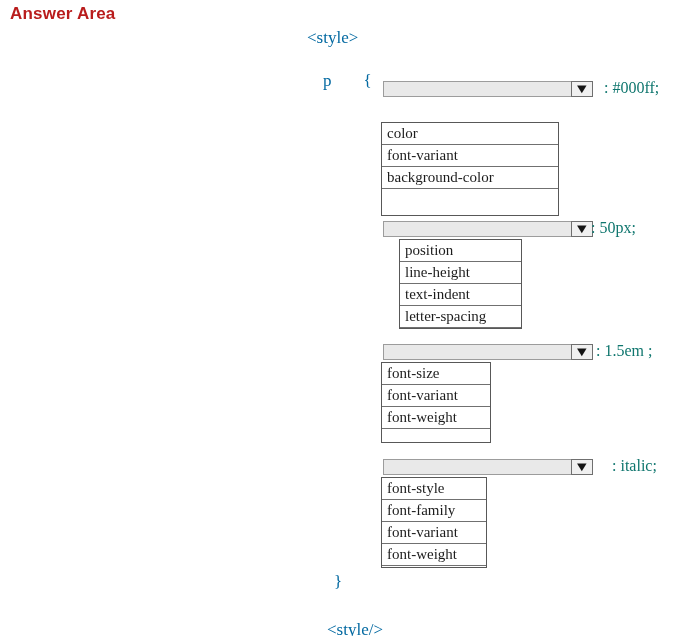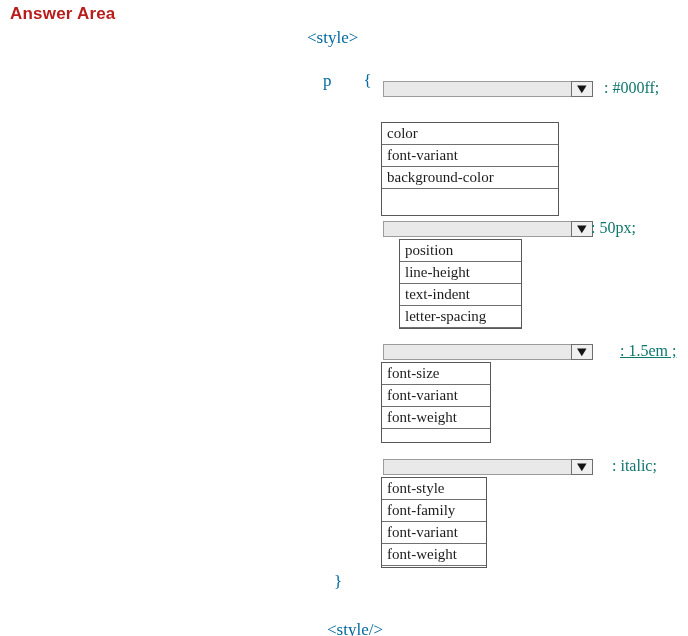--- a/index.html
+++ b/index.html
@@ -71,21 +71,21 @@
   .dd-value {
     position: absolute;
     top: -2px;
     font-size: 16px;
     line-height: 18px;
     white-space: pre;
     color: #0f766e;
   }
   #g0 .dd-value { left: 221px; }
   #g1 .dd-value { left: 208px; }
-  #g2 .dd-value { left: 237px; text-decoration: underline; }
+  #g2 .dd-value { left: 213px; }
   #g3 .dd-value { left: 229px; }
 
   .dd-list {
     position: absolute;
     left: -2px;
     top: 18px;
     background: #ffffff;
     border: 1px solid #585858;
   }
   #g0 .dd-list { width: 176px; height: 92px; margin-top: 23px; }

